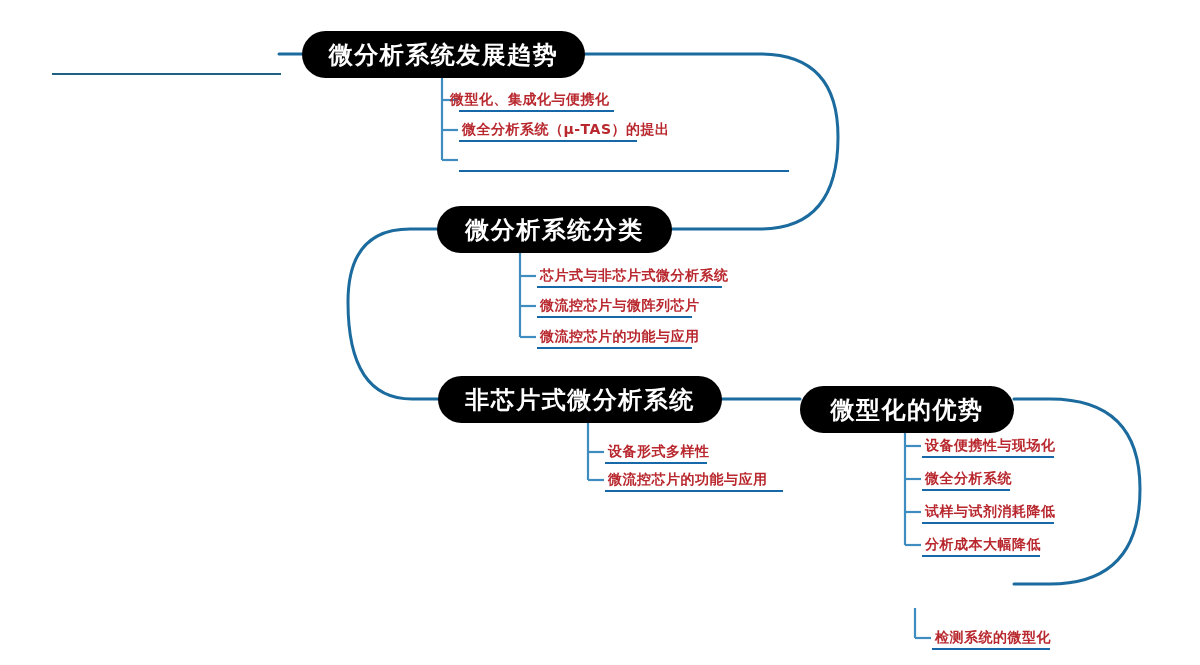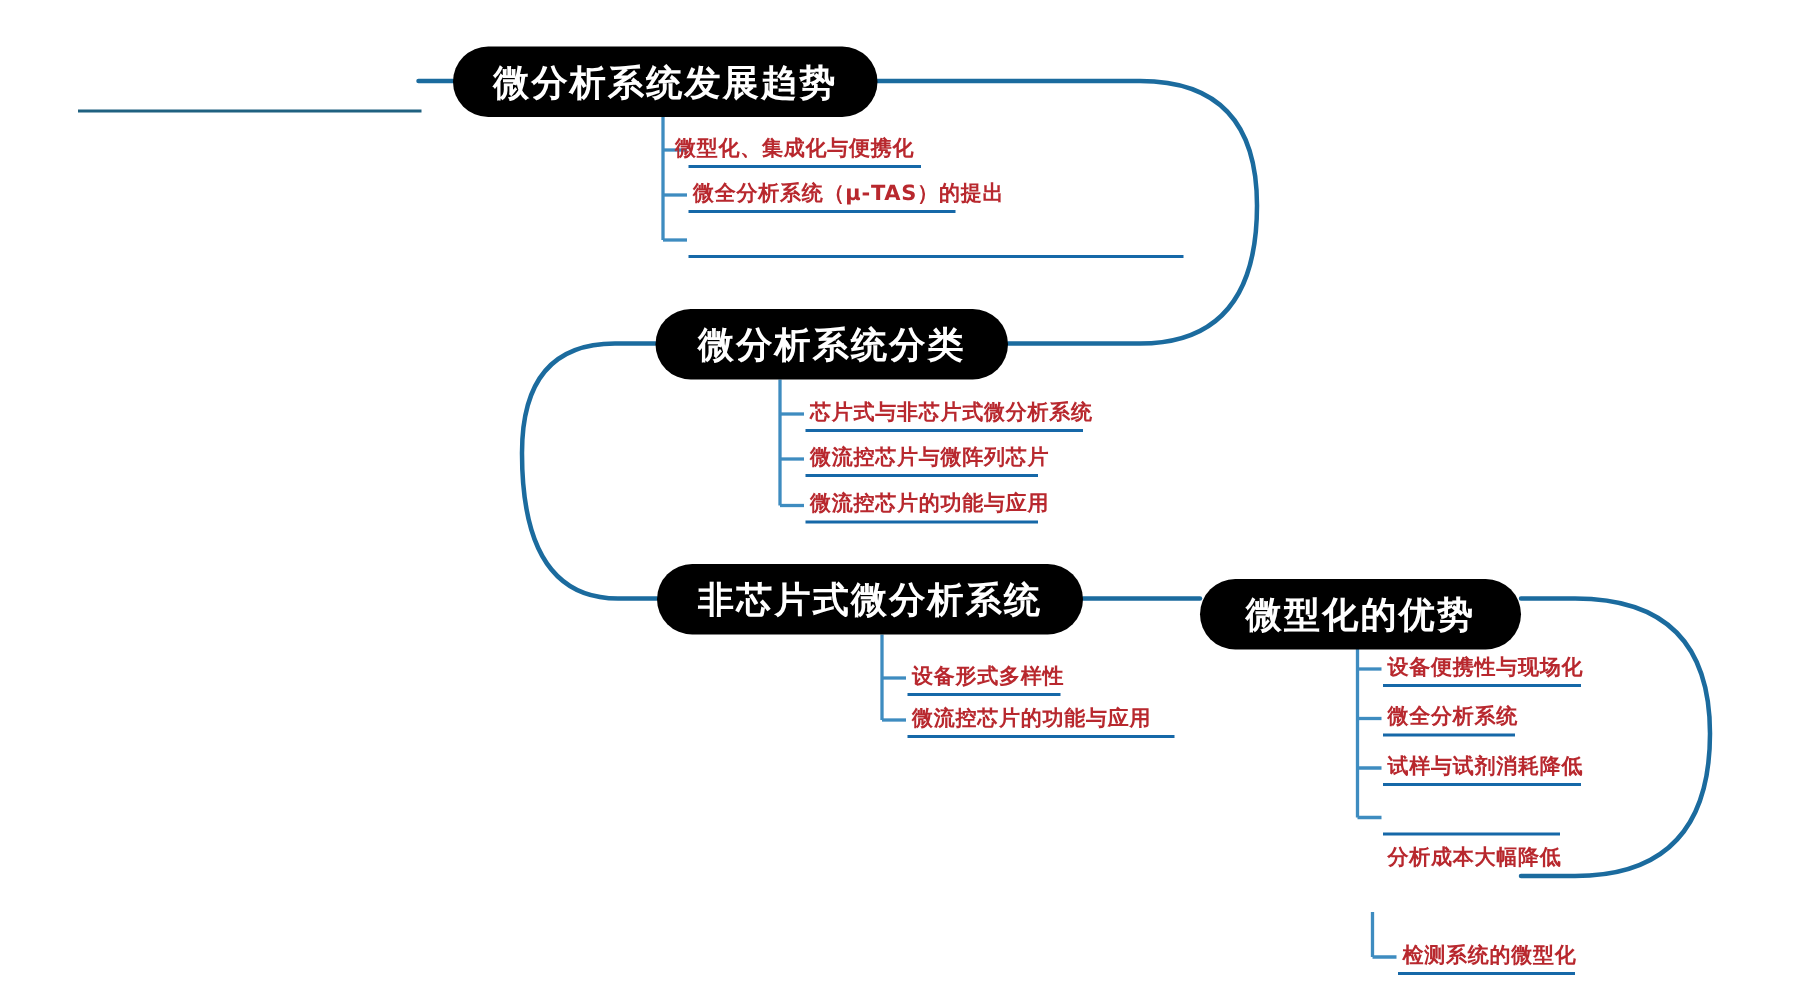--- a/index.html
+++ b/index.html
@@ -149,20 +149,20 @@
 
   <div class="leaf" style="left:925px;top:436px;">设备便携性与现场化</div>
   <div class="leaf-underline" style="left:922px;top:456px;width:132px;"></div>
 
   <div class="leaf" style="left:925px;top:469px;">微全分析系统</div>
   <div class="leaf-underline" style="left:922px;top:489px;width:88px;"></div>
 
   <div class="leaf" style="left:925px;top:502px;">试样与试剂消耗降低</div>
   <div class="leaf-underline" style="left:922px;top:522px;width:132px;"></div>
 
-  <div class="leaf" style="left:925px;top:535px;margin-top:28px;">分析成本大幅降低</div>
+  <div class="leaf" style="left:925px;top:535px;">分析成本大幅降低</div>
   <div class="leaf-underline" style="left:922px;top:555px;width:118px;"></div>
 
 
   <div class="leaf" style="left:935px;top:628px;">检测系统的微型化</div>
   <div class="leaf-underline" style="left:932px;top:648px;width:118px;"></div>
 
 </div>
 
 </body></html>

